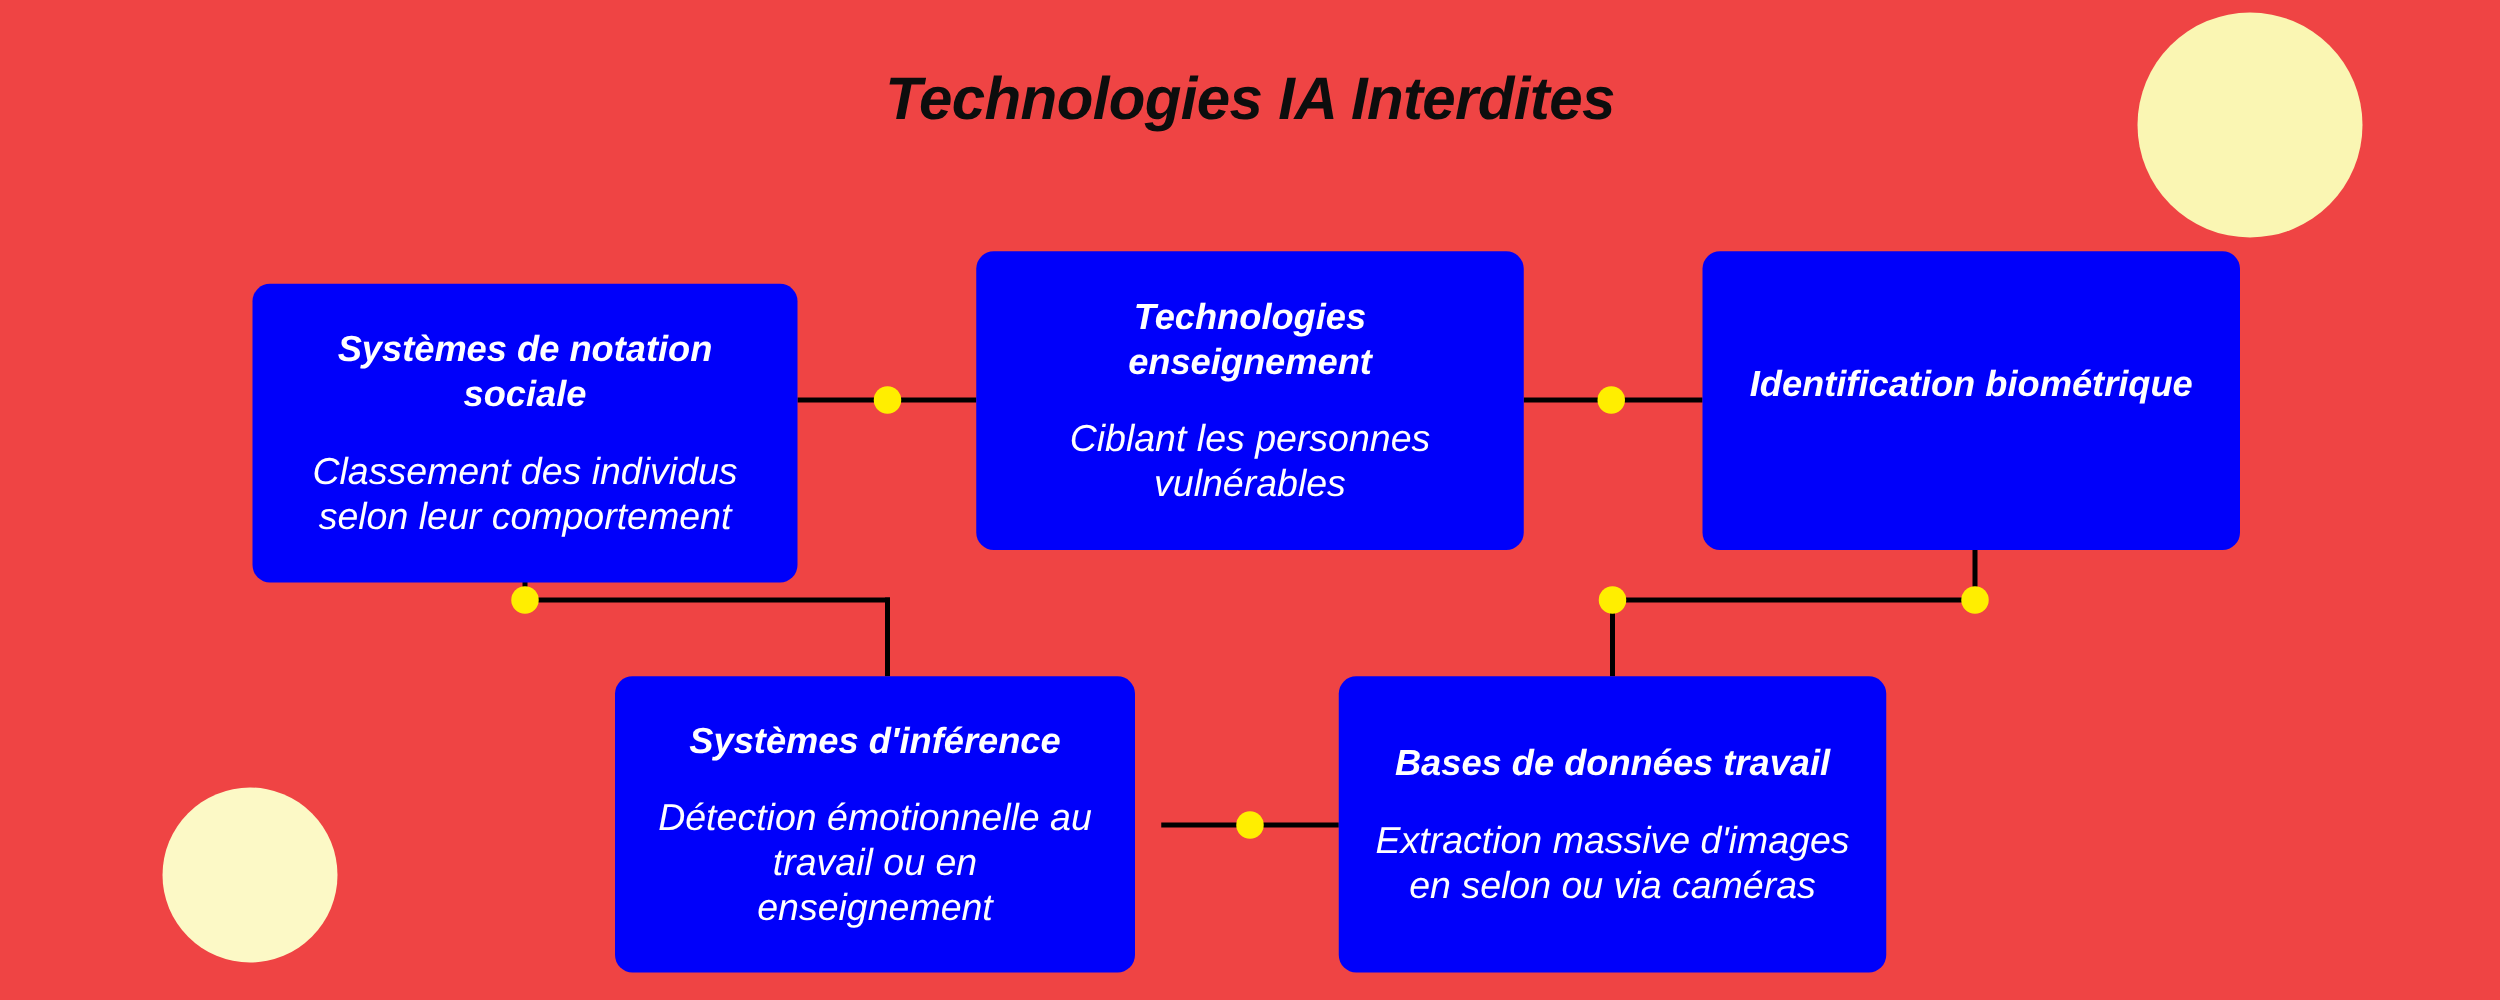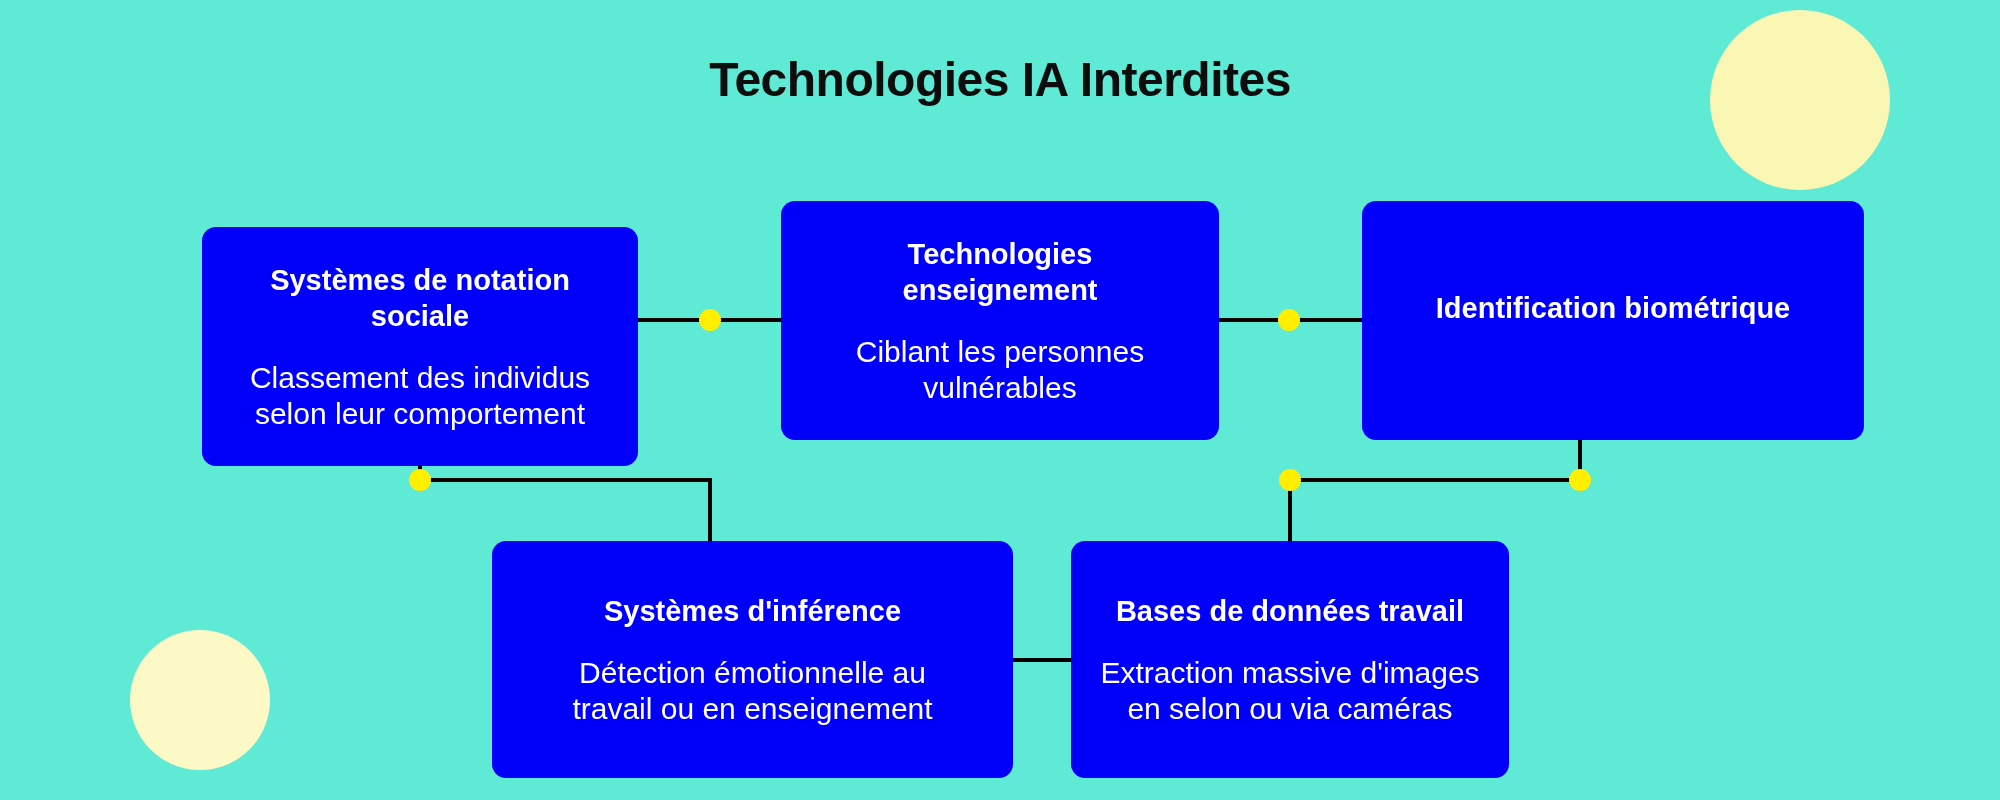--- a/index.html
+++ b/index.html
@@ -1,22 +1,23 @@
 <!DOCTYPE html>
 <html style="--box-blue: #0000fa; --connector-black: #000000; --dot-yellow: #ffee00; --title-black: #0d0d0d; --circle-top-right: #faf6b3; --circle-bottom-left: #fcf9c6;"><head>
 <meta charset="utf-8">
 <style>
   html, body { margin: 0; padding: 0; background: #ffffff; }
   .canvas {
     position: relative;
     width: 2000px;
     height: 800px;
-    background: #5eead4;
+    background: #ef4444;
     overflow: hidden;
     font-family: "Liberation Sans", sans-serif;
+    font-style: italic;
   }
   .deco-circle { position: absolute; border-radius: 50%; z-index: 0; }
   .deco-circle.top-right  { left: 1710px; top: 10px;  width: 180px; height: 180px; background: var(--circle-top-right, #faf6b3); }
   .deco-circle.bottom-left{ left: 130px;  top: 630px; width: 140px; height: 140px; background: var(--circle-bottom-left, #fcf9c6); }
 
   .page-title {
     position: absolute;
     left: 0; right: 0; top: 52px;
     margin: 0;
     text-align: center;
@@ -62,22 +63,22 @@
   }
   .node-body {
     font-size: 30px;
     font-weight: 400;
     line-height: 36px;
     white-space: pre-line;
   }
 
   .node.n1 { left: 202px;  top: 201px; width: 436px; height: 239px; margin-top: 26px; }
   .node.n2 { left: 781px;  top: 201px; width: 438px; height: 239px; }
-  .node.n3 { left: 1362px; top: 201px; width: 502px; height: 239px; }
-  .node.n4 { left: 492px;  top: 541px; width: 521px; height: 237px; }
+  .node.n3 { left: 1362px; top: 201px; width: 430px; height: 239px; }
+  .node.n4 { left: 492px;  top: 541px; width: 416px; height: 237px; }
   .node.n5 { left: 1071px; top: 541px; width: 438px; height: 237px; }
 
   .line.h-12 { left: 638px;  top: 318px; width: 143px; height: 4px; }
   .line.h-23 { left: 1219px; top: 318px; width: 143px; height: 4px; }
   .line.h-45 { left: 929px;  top: 658px; width: 142px; height: 4px; }
 
   .line.elbow-left-v1  { left: 418px;  top: 440px; width: 4px;   height: 42px; }
   .line.elbow-left-h   { left: 418px;  top: 478px; width: 294px; height: 4px;  }
   .line.elbow-left-v2  { left: 708px;  top: 478px; width: 4px;   height: 63px; }
 

